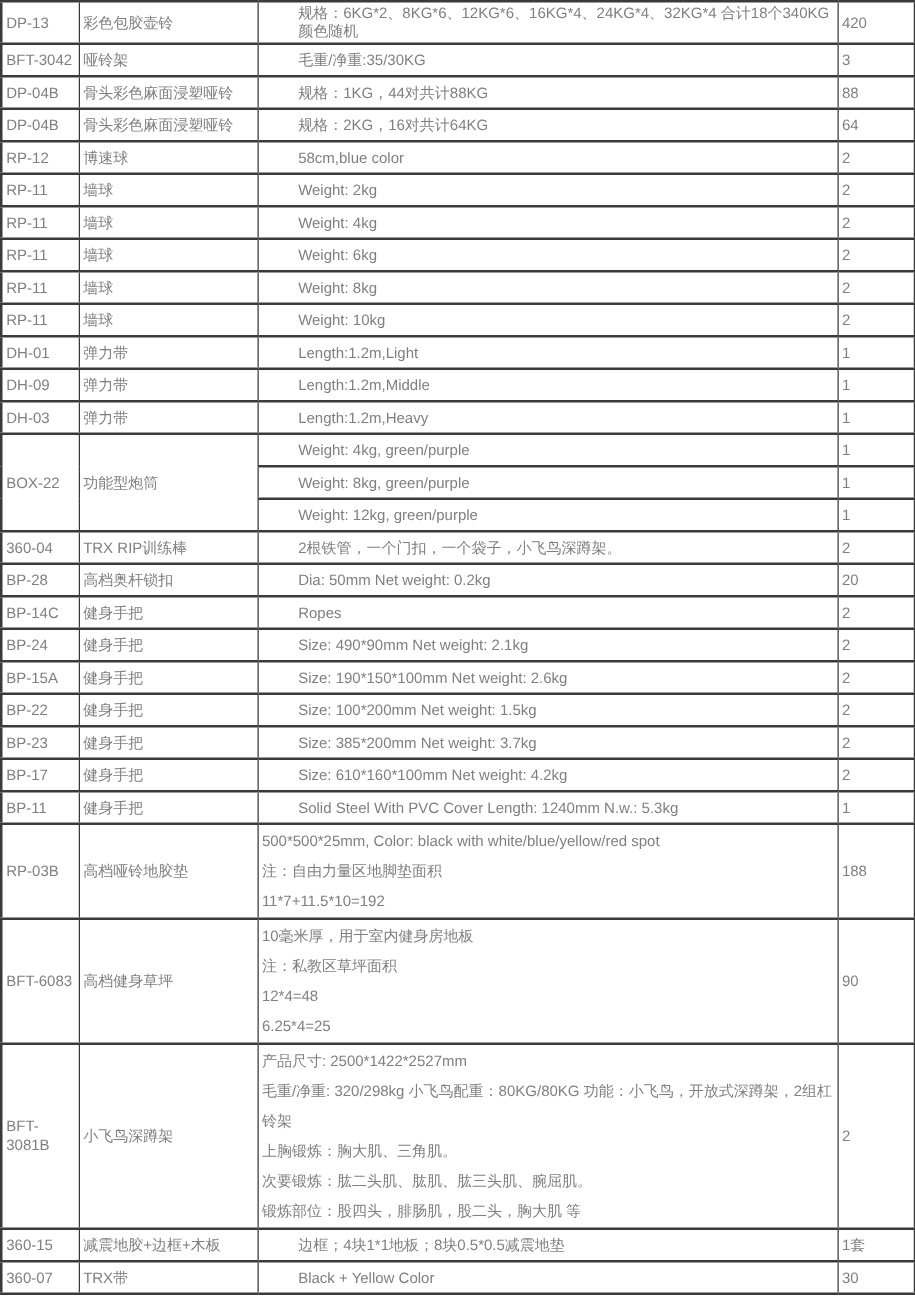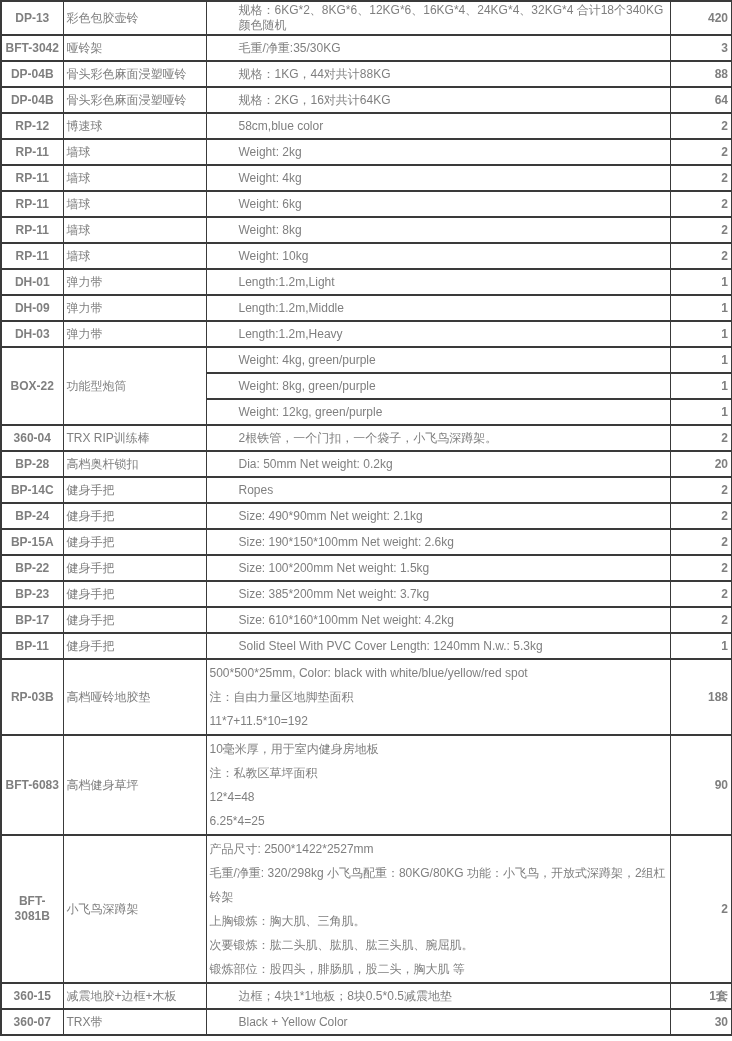--- a/index.html
+++ b/index.html
@@ -26,24 +26,24 @@
     border-bottom-width: 2px;
     color: #7f7f7f;
     font-size: 12px;
     line-height: 15px;
     padding: 1px 3px;
     vertical-align: middle;
     height: 22px;
     overflow: hidden;
     word-break: break-word;
   }
-  td.code-cell   { text-align: center; font-weight: bold; }
+  td.code-cell   { text-align: left; }
   td.name-cell   { text-align: left; }
   td.spec-cell   { text-align: left; }
-  td.qty-cell    { text-align: right; font-weight: bold; }
+  td.qty-cell    { text-align: left; }
   .spec-line { line-height: 24px; }
   .spec-cell.single .spec-line { line-height: 15px; margin-left: 29px; }
 </style>
 </head>
 <body>
 
 <div class="sheet">
   <table class="inv">
     <colgroup>
       <col style="width:62px">

